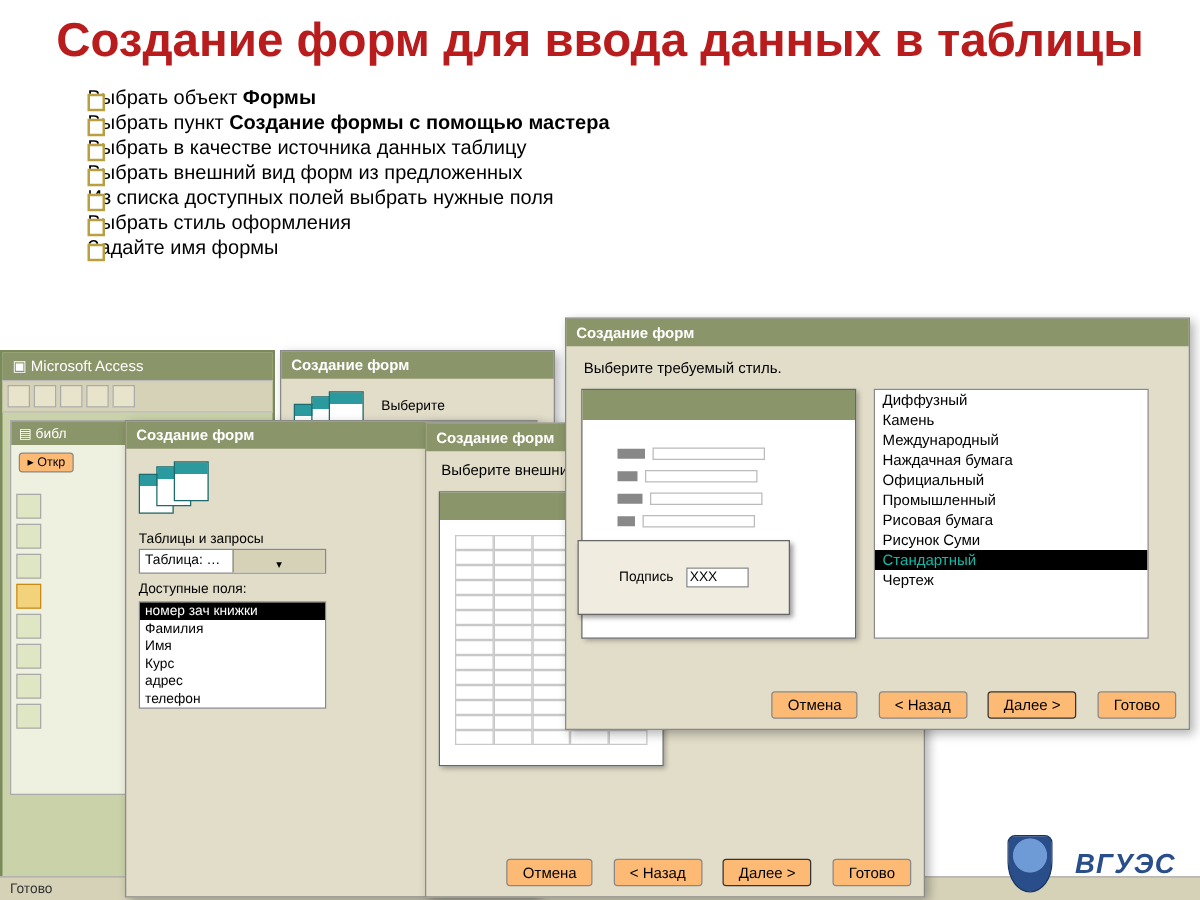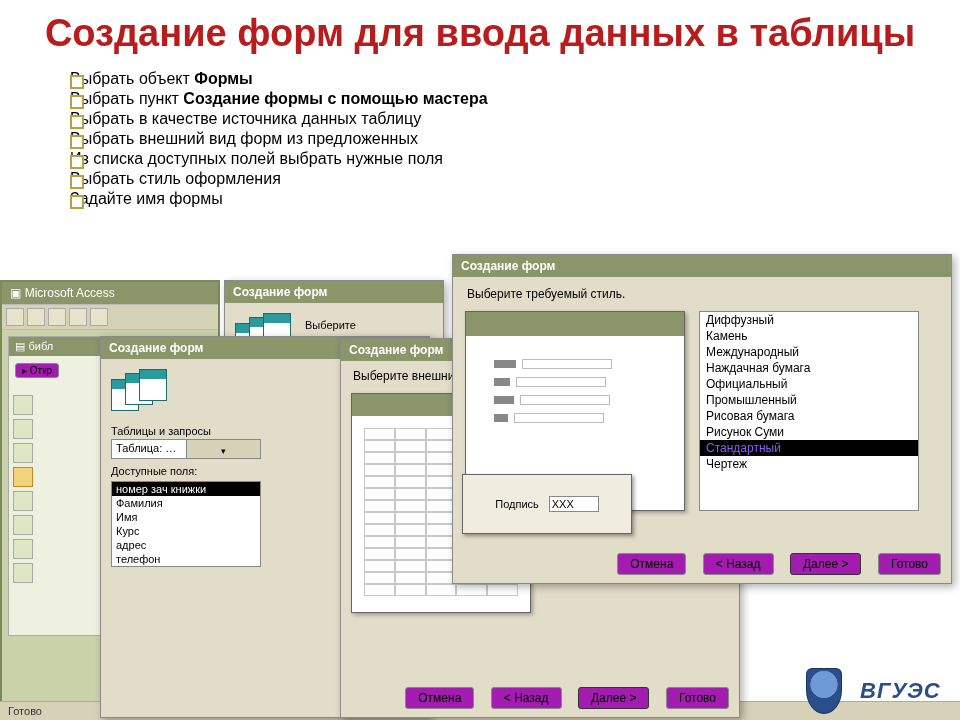--- a/index.html
+++ b/index.html
@@ -52,21 +52,21 @@
   }
   .win-title {
     background: #8a9569;
     color: #fff;
     font-size: 12px;
     font-weight: bold;
     padding: 4px 8px;
   }
   .btn {
     display: inline-block;
-    background: #a21caf;
+    background: #fdba74;
     border: 1px solid #888;
     border-radius: 3px;
     font-size: 12px;
     padding: 3px 12px;
     cursor: pointer;
     text-align: right;
   }
   .btnrow {
     position: absolute;
     bottom: 8px; right: 10px;
@@ -199,32 +199,32 @@
     width:140px;
   }
   .style-preview .frow .lab{ display:inline-block; width:30px; height:8px; background:#888; vertical-align:middle;}
   .style-preview .frow .fld{ display:inline-block; width:90px; height:10px; background:#fff; border:1px solid #bbb; margin-left:6px; vertical-align:middle;}
   .style-preview .popup {
     position:absolute; left:-4px; top:120px;
     width:170px; height:60px;
     background:#f0ede0; border:1px solid #666;
     box-shadow:2px 2px 4px rgba(0,0,0,0.4);
     display:flex; align-items:center; justify-content:center;
-    gap:10px; font-size:11px;margin-top:42px;
+    gap:10px; font-size:11px;
   }
   .style-preview .popup input{
     width:50px; font-size:11px; border:1px solid #888;
   }
   .style-list {
     width: 220px; height: 200px;
     background:#fff; border:1px solid #888;
     overflow:hidden; font-size:12px;
   }
   .style-list div { padding:1px 6px; }
-  .style-list .sel { background:#000; color:#8b5cf6; }
+  .style-list .sel { background:#000; color:#14b8a6; }
 
   .logo {
     position:absolute; right:4px; bottom:4px;
     width:150px; height:50px;
     display:flex; align-items:center; gap:18px;
   }
   .logo .crest {
     width:36px; height:46px;
     background: radial-gradient(circle at 50% 35%, #6e9ad6 0 40%, #2a4e8a 42% 100%);
     border-radius: 6px 6px 18px 18px / 6px 6px 24px 24px;

